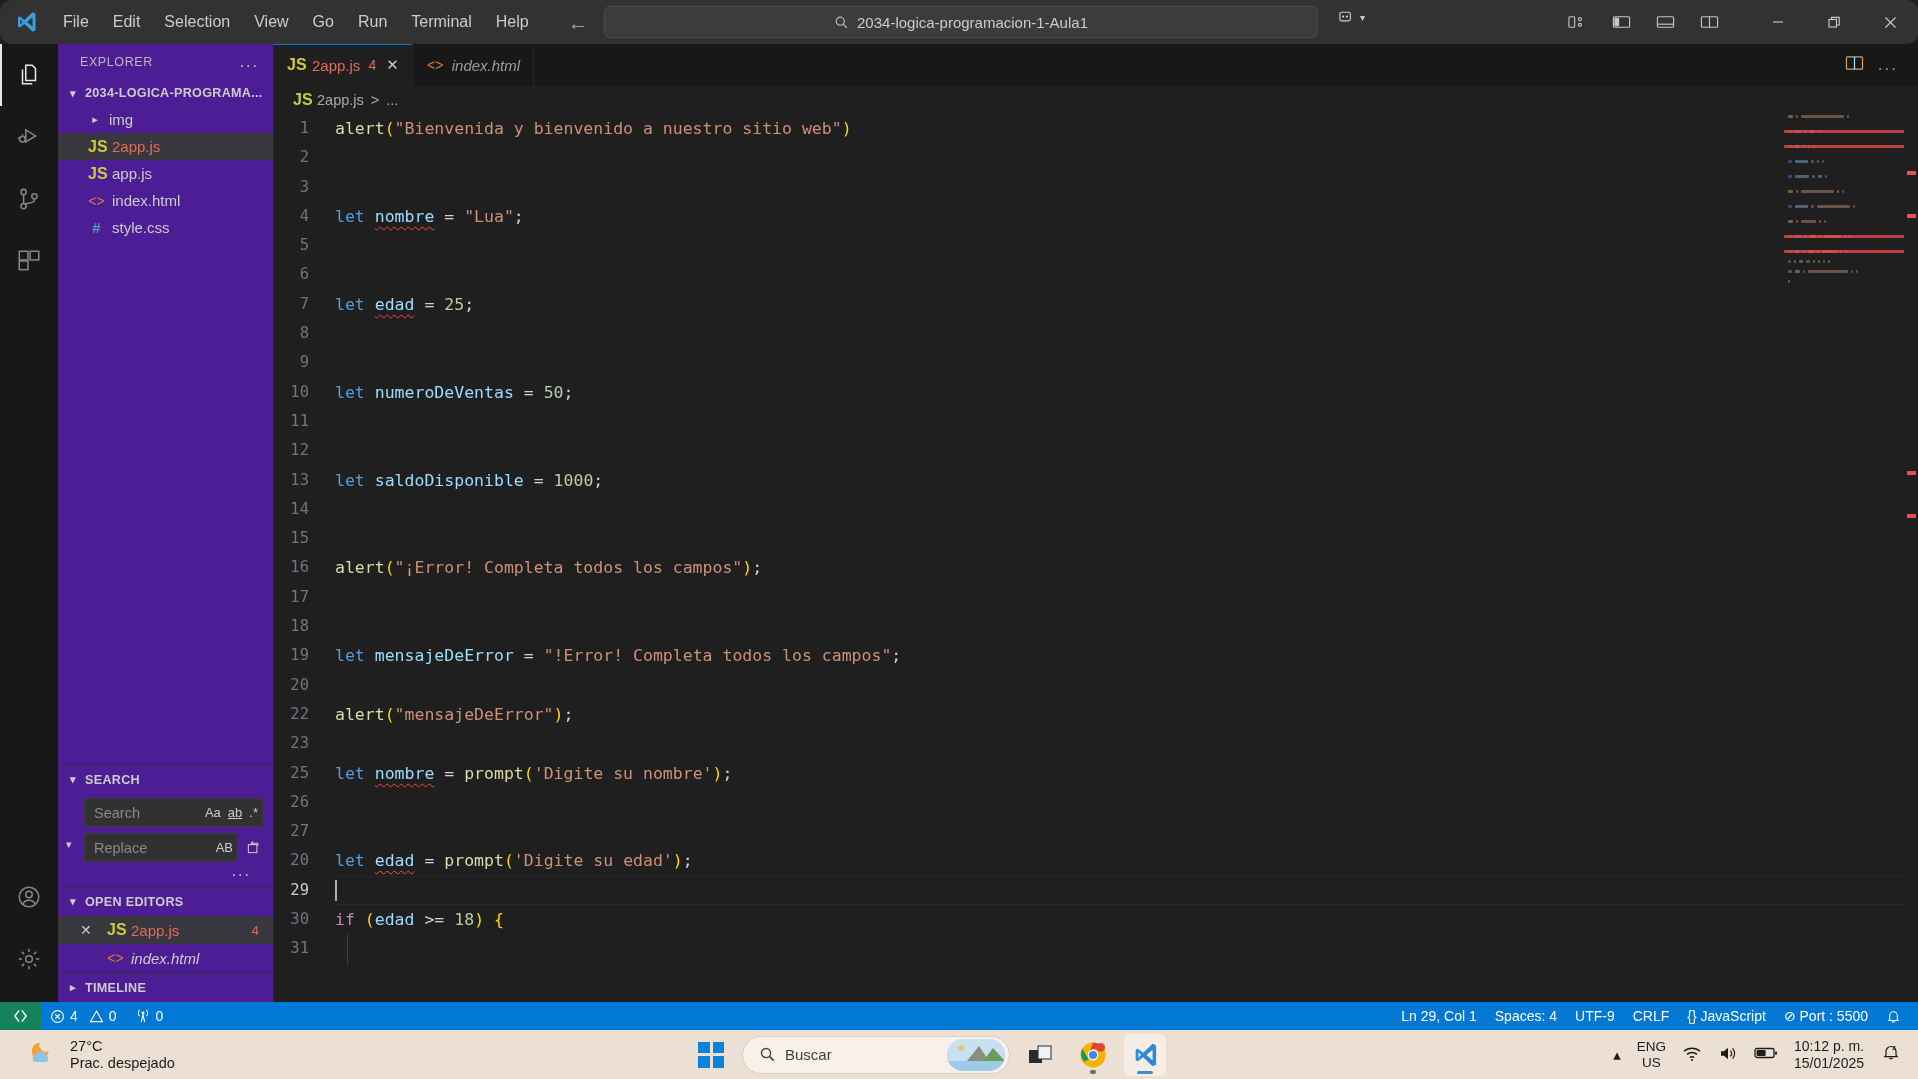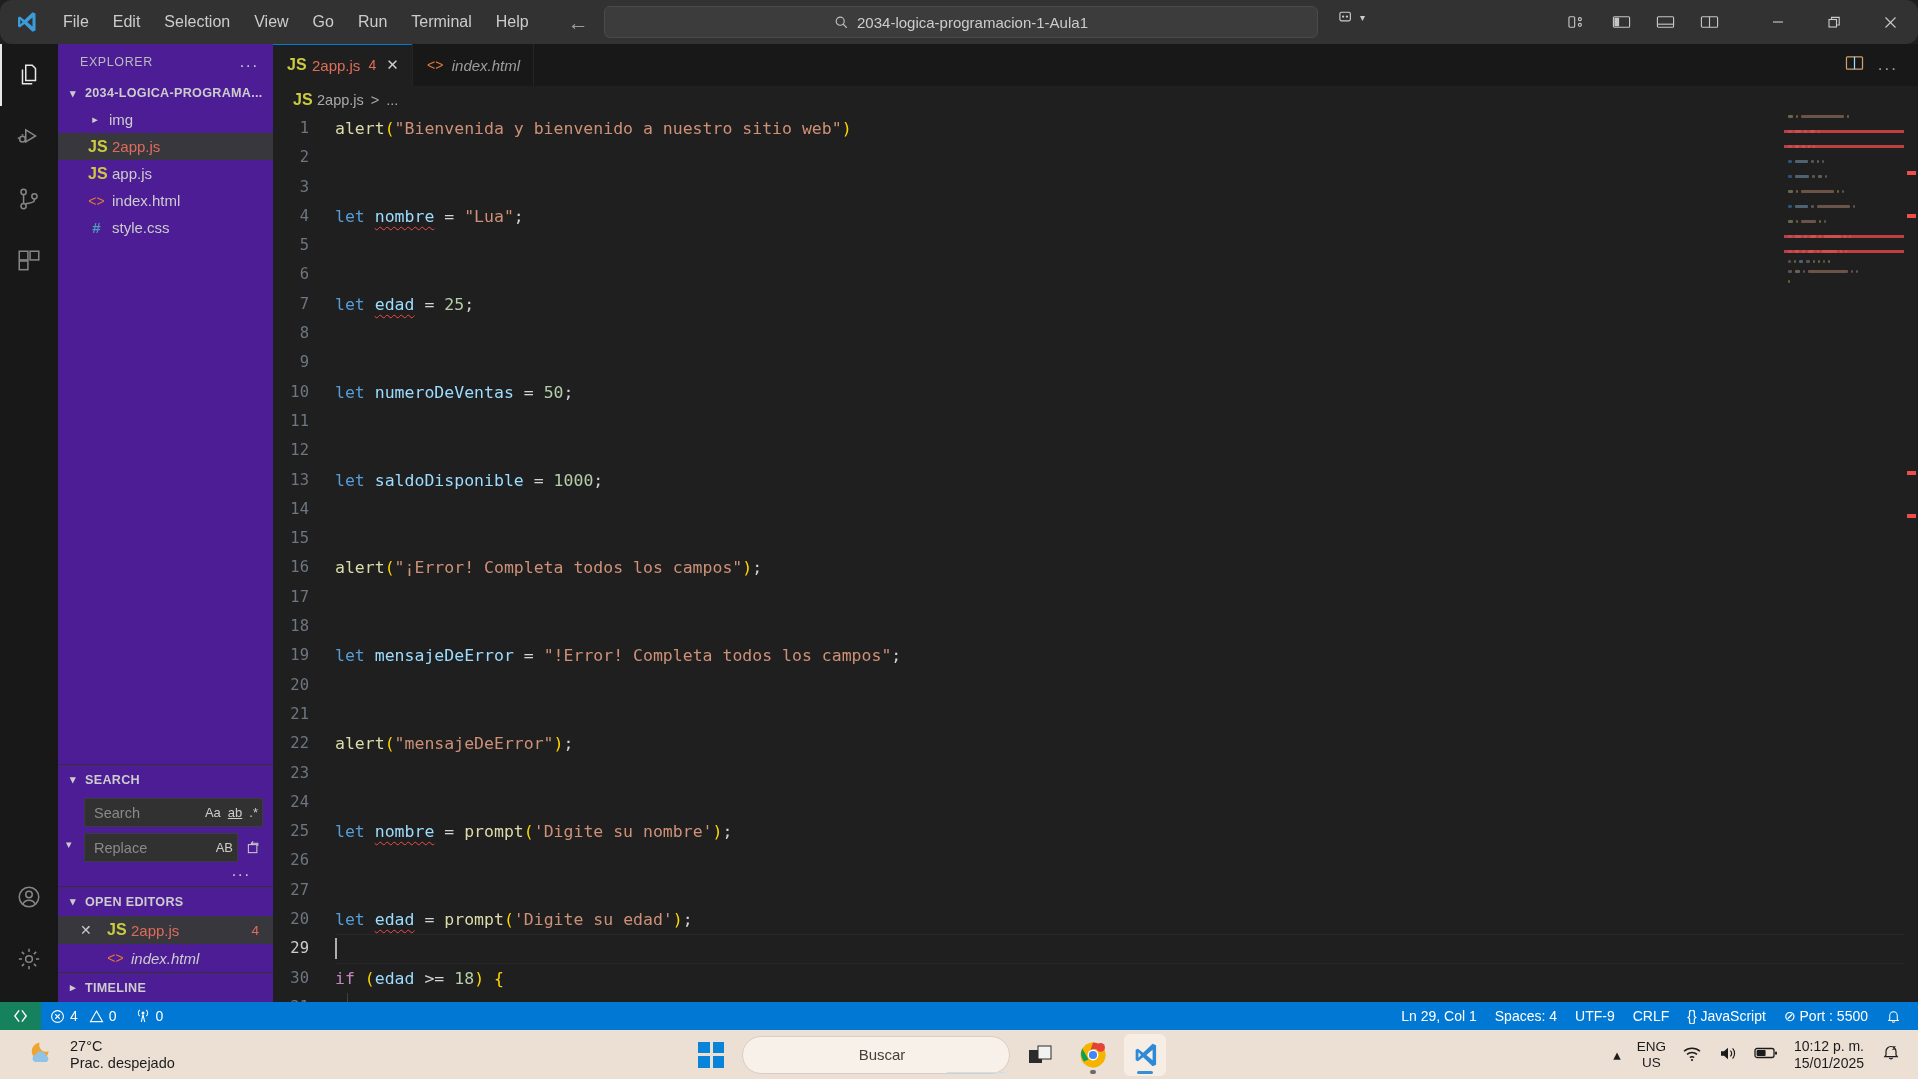--- a/index.html
+++ b/index.html
@@ -178,21 +178,21 @@
     position: absolute; left: 0; top: 1030px; width: 1918px; height: 49px;
     background: #ece0d5; display: flex; align-items: center; color: #1b1b1b; font-size: 14.5px;
   }
   .weather { display: flex; align-items: center; gap: 12px; padding-left: 26px; }
   .weather-txt { line-height: 17px; font-size: 14.5px; }
   .tb-center { position: absolute; left: 690px; display: flex; align-items: center; gap: 10px; }
   .win-logo { width: 26px; height: 26px; display: grid; grid-template-columns: 1fr 1fr; grid-gap: 3px; }
   .win-logo i { background: #0a84d8; display: block; }
   .searchpill {
     width: 268px; height: 38px; background: #f7f1ea; border: 1px solid #d9cec2; border-radius: 19px;
-    display: flex; align-items: center; gap: 9px; padding: 0 4px 0 16px; color: #46403a; font-size: 15px; flex-direction: column;
+    display: flex; align-items: center; gap: 9px; padding: 0 4px 0 16px; color: #46403a; font-size: 15px;
   }
   .pill-thumb {
     margin-left: auto; width: 58px; height: 32px; border-radius: 16px;
     background: linear-gradient(#bcd9ee 45%, #e8dfd2 46%);
     position: relative; overflow: hidden;
   }
   .tb-app { width: 42px; height: 42px; display: flex; align-items: center; justify-content: center; border-radius: 6px; position: relative; }
   .tb-app.active { background: #f6eee4; }
   .tb-app.active::after {
     content: ""; position: absolute; bottom: 2px; left: 50%; transform: translateX(-50%);
@@ -532,33 +532,25 @@
           </div>
           <div class="line">
             <span class="ln">19</span>
             <span class="ltext"><span class="k-let">let </span><span class="var">mensajeDeError</span><span class="op"> = </span><span class="str">"!Error! Completa todos los campos"</span><span class="op">;</span></span>
           </div>
           <div class="line">
             <span class="ln">20</span>
             <span class="ltext"></span>
           </div>
           <div class="line">
-            <span class="ln">21</span>
-            <span class="ltext"></span>
-          </div>
-          <div class="line">
             <span class="ln">22</span>
             <span class="ltext"><span class="fn">alert</span><span class="p-yellow">(</span><span class="str">"mensajeDeError"</span><span class="p-yellow">)</span><span class="op">;</span></span>
           </div>
           <div class="line">
             <span class="ln">23</span>
-            <span class="ltext"></span>
-          </div>
-          <div class="line">
-            <span class="ln">24</span>
             <span class="ltext"></span>
           </div>
           <div class="line">
             <span class="ln">25</span>
             <span class="ltext"><span class="k-let">let </span><span class="var squig">nombre</span><span class="op"> = </span><span class="fn">prompt</span><span class="p-yellow">(</span><span class="str">'Digite su nombre'</span><span class="p-yellow">)</span><span class="op">;</span></span>
           </div>
           <div class="line">
             <span class="ln">26</span>
             <span class="ltext"></span>
           </div>

